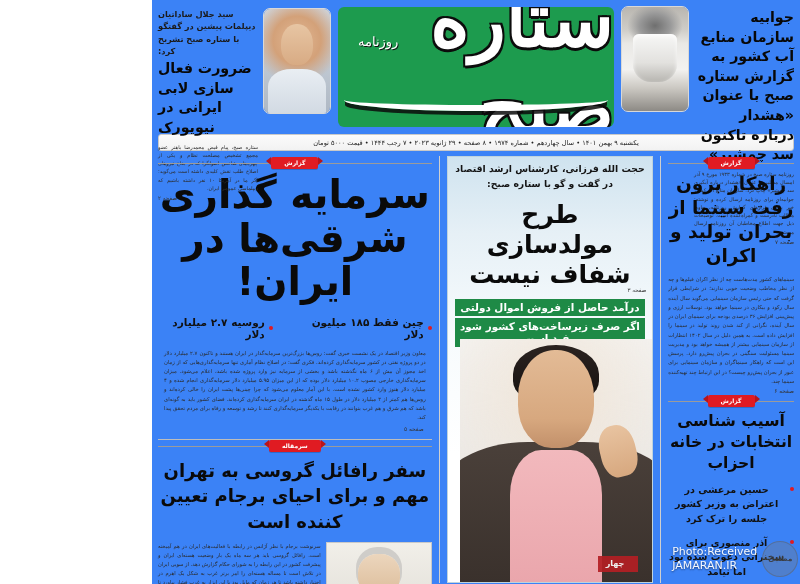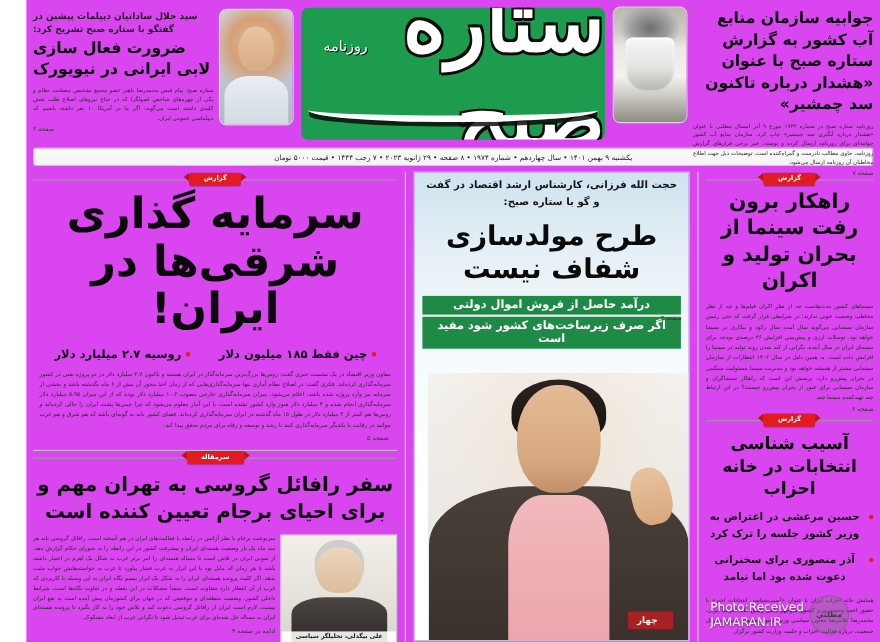--- a/index.html
+++ b/index.html
@@ -10,23 +10,23 @@
   body {
     width: 800px;
     height: 584px;
     overflow: hidden;
     font-family: "DejaVu Sans", "Liberation Sans", sans-serif;
     color: #111;
     direction: rtl;
   }
   .page {
     position: relative;
-    width: 776px;
+    width: 648px;
     height: 584px;
-    background: #d946ef;
+    background: #3b82f6;
     box-sizing: border-box;
   }
 
   
   .topbar {
     position: relative;
     height: 133px;
     display: flex;
     flex-direction: row-reverse;
     align-items: flex-start;

